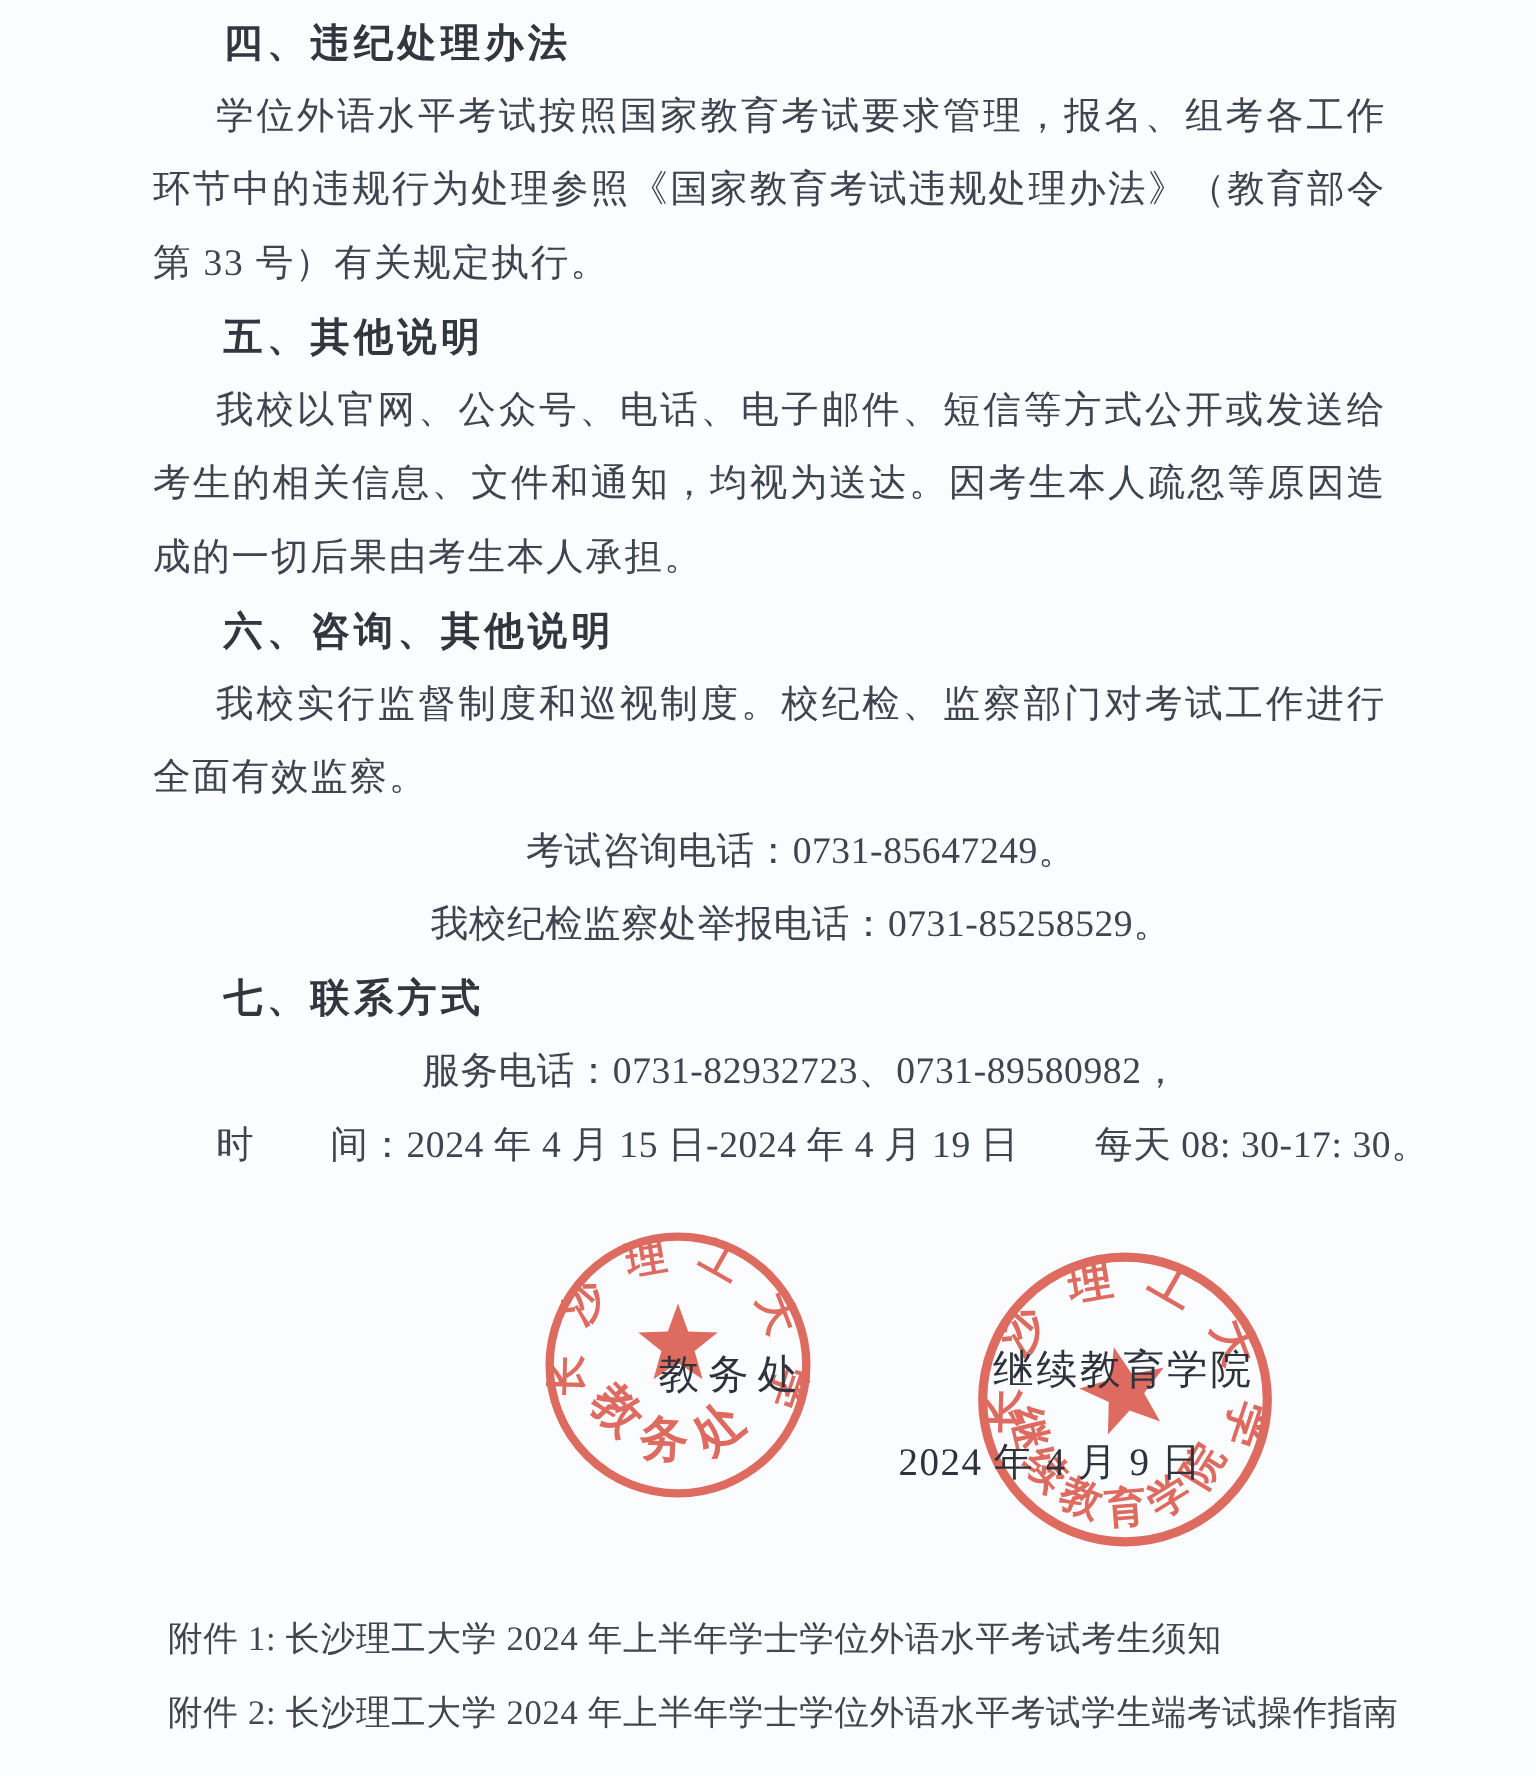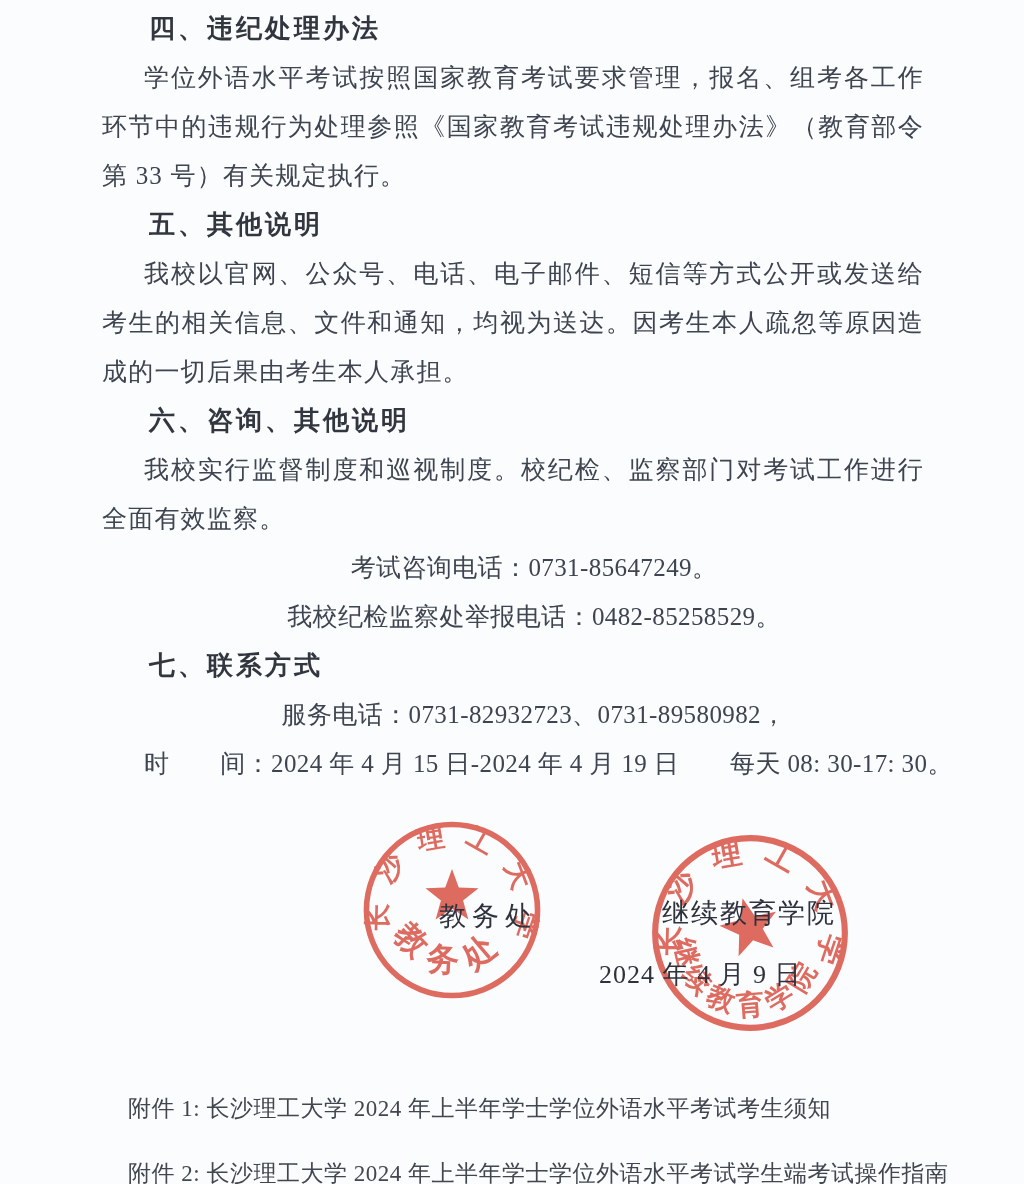--- a/index.html
+++ b/index.html
@@ -56,21 +56,21 @@
     z-index:2;
   }
   .sig-left{left:439px;top:900px;letter-spacing:6px;}
   .sig-right{left:662px;top:897px;letter-spacing:2px;}
   .sig-date{left:599px;top:959px;font-size:26px;letter-spacing:1px;}
   
   .attachments{
     position:absolute;left:112px;top:1068px;width:880px;
   }
   .attachments p{
-    margin:16px;
+    margin:0;
     font-size:23px;line-height:49px;
     letter-spacing:0.5px;
     color:#41464f;
     white-space:nowrap;
   }
 </style>
 </head>
 <body>
 
 <div class="page">
@@ -78,21 +78,21 @@
   <div class="doc-body">
     <h3>四、违纪处理办法</h3>
     <p>学位外语水平考试按照国家教育考试要求管理，报名、组考各工作环节中的违规行为处理参照《国家教育考试违规处理办法》（教育部令第 33 号）有关规定执行。</p>
 
     <h3>五、其他说明</h3>
     <p>我校以官网、公众号、电话、电子邮件、短信等方式公开或发送给考生的相关信息、文件和通知，均视为送达。因考生本人疏忽等原因造成的一切后果由考生本人承担。</p>
 
     <h3>六、咨询、其他说明</h3>
     <p>我校实行监督制度和巡视制度。校纪检、监察部门对考试工作进行全面有效监察。</p>
     <p class="line">考试咨询电话：0731-85647249。</p>
-    <p class="line">我校纪检监察处举报电话：0482-85258529。</p>
+    <p class="line">我校纪检监察处举报电话：0731-85258529。</p>
 
     <h3>七、联系方式</h3>
     <p class="line">服务电话：0731-82932723、0731-89580982，</p>
     <p class="line">时　　间：2024 年 4 月 15 日-2024 年 4 月 19 日　　每天 08: 30-17: 30。</p>
   </div>
 
   <div class="seal seal-left">
     <svg viewBox="0 0 200 200">
       <defs>
         <path id="arcL" d="M 36.6,129.6 A 70,70 0 1 1 163.4,129.6"></path>

